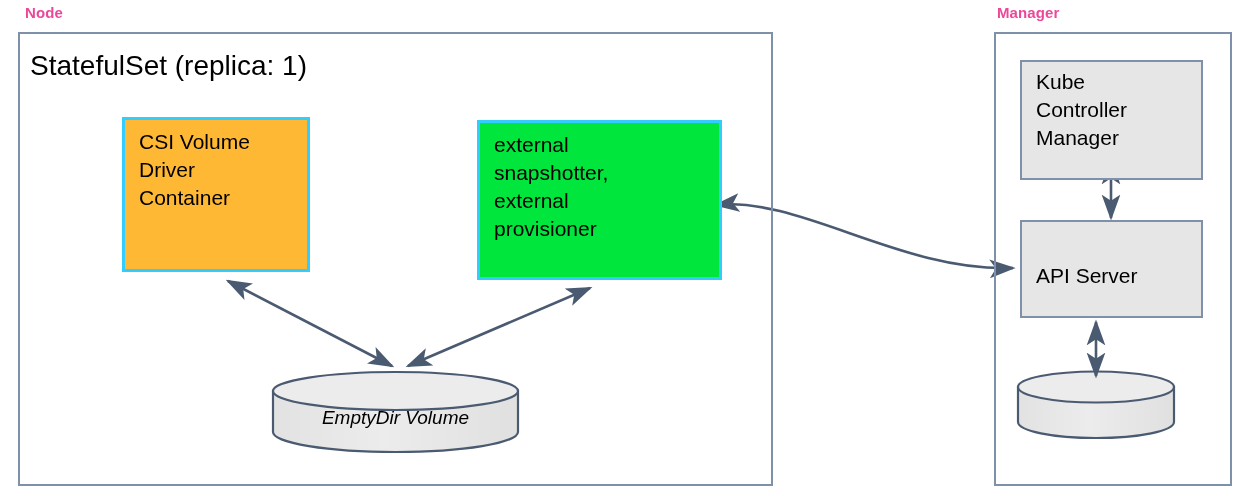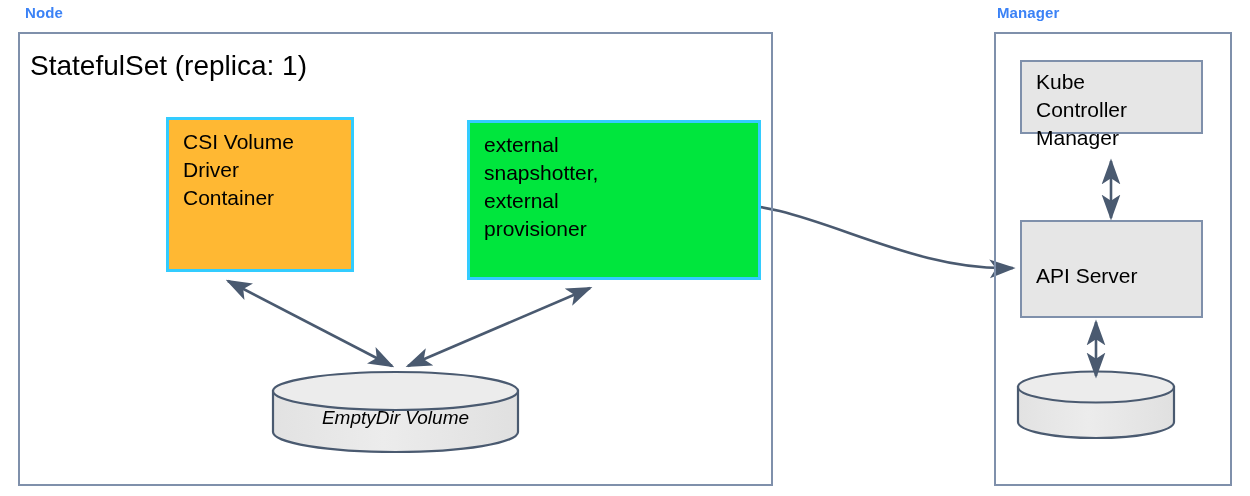--- a/index.html
+++ b/index.html
@@ -18,21 +18,21 @@
     height: 496px;
     background: #ffffff;
     overflow: hidden;
   }
   .abs { position: absolute; }
 
   
   .group-label {
     font-size: 15px;
     font-weight: bold;
-    color: #3b82f6;
+    color: #ec4899;
     letter-spacing: 0.1px;
     white-space: nowrap;
   }
   .group-box {
     border: 2px solid #7f90ab;
     background: transparent;
     box-sizing: border-box;
   }
 
   
@@ -48,21 +48,20 @@
     display: block;
     padding: 8px 14px 0 14px;
     line-height: 1.33;
     color: #000000;
     white-space: pre-line;
   }
   .node-orange {
     background: #ffb833;
     border: 3px solid #33ccff;
     font-size: 21px;
-    margin-left: 44px;
   }
   .node-green {
     background: #00e63d;
     border: 3px solid #33ccff;
     font-size: 21px;
   }
   .node-gray {
     background: #e6e6e6;
     border: 2px solid #7f90ab;
     font-size: 21px;
@@ -142,32 +141,32 @@
   <div class="abs group-label" style="left:25px; top:4px;">Node</div>
 
   <div class="abs group-box" style="left:18px; top:32px; width:755px; height:454px;"></div>
 
   <div class="abs statefulset-title" style="left:30px; top:50px;">StatefulSet (replica: 1)</div>
 
   <div class="abs node-box node-orange" style="left:122px; top:117px; width:188px; height:155px;">CSI Volume
 Driver
 Container</div>
 
-  <div class="abs node-box node-green" style="left:467px; top:120px; width:294px; height:160px;">external
+  <div class="abs node-box node-green" style="left:477px; top:120px; width:245px; height:160px;">external
 snapshotter,
 external
 provisioner</div>
 
   <div class="abs cyl-label" style="left:273px; top:407px; width:245px; font-size:19px;">EmptyDir Volume</div>
 
 
   <div class="abs group-label" style="left:997px; top:4px;">Manager</div>
 
   <div class="abs group-box" style="left:994px; top:32px; width:238px; height:454px;"></div>
 
-  <div class="abs node-box node-gray" style="left:1020px; top:60px; width:183px; height:74px; padding-top:6px;">Kube
+  <div class="abs node-box node-gray" style="left:1020px; top:60px; width:183px; height:120px; padding-top:6px;">Kube
 Controller
 Manager</div>
 
   <div class="abs node-box node-gray center-v" style="left:1020px; top:220px; width:183px; height:98px;">API Server</div>
 
 
 </div>
 
 </body></html>

